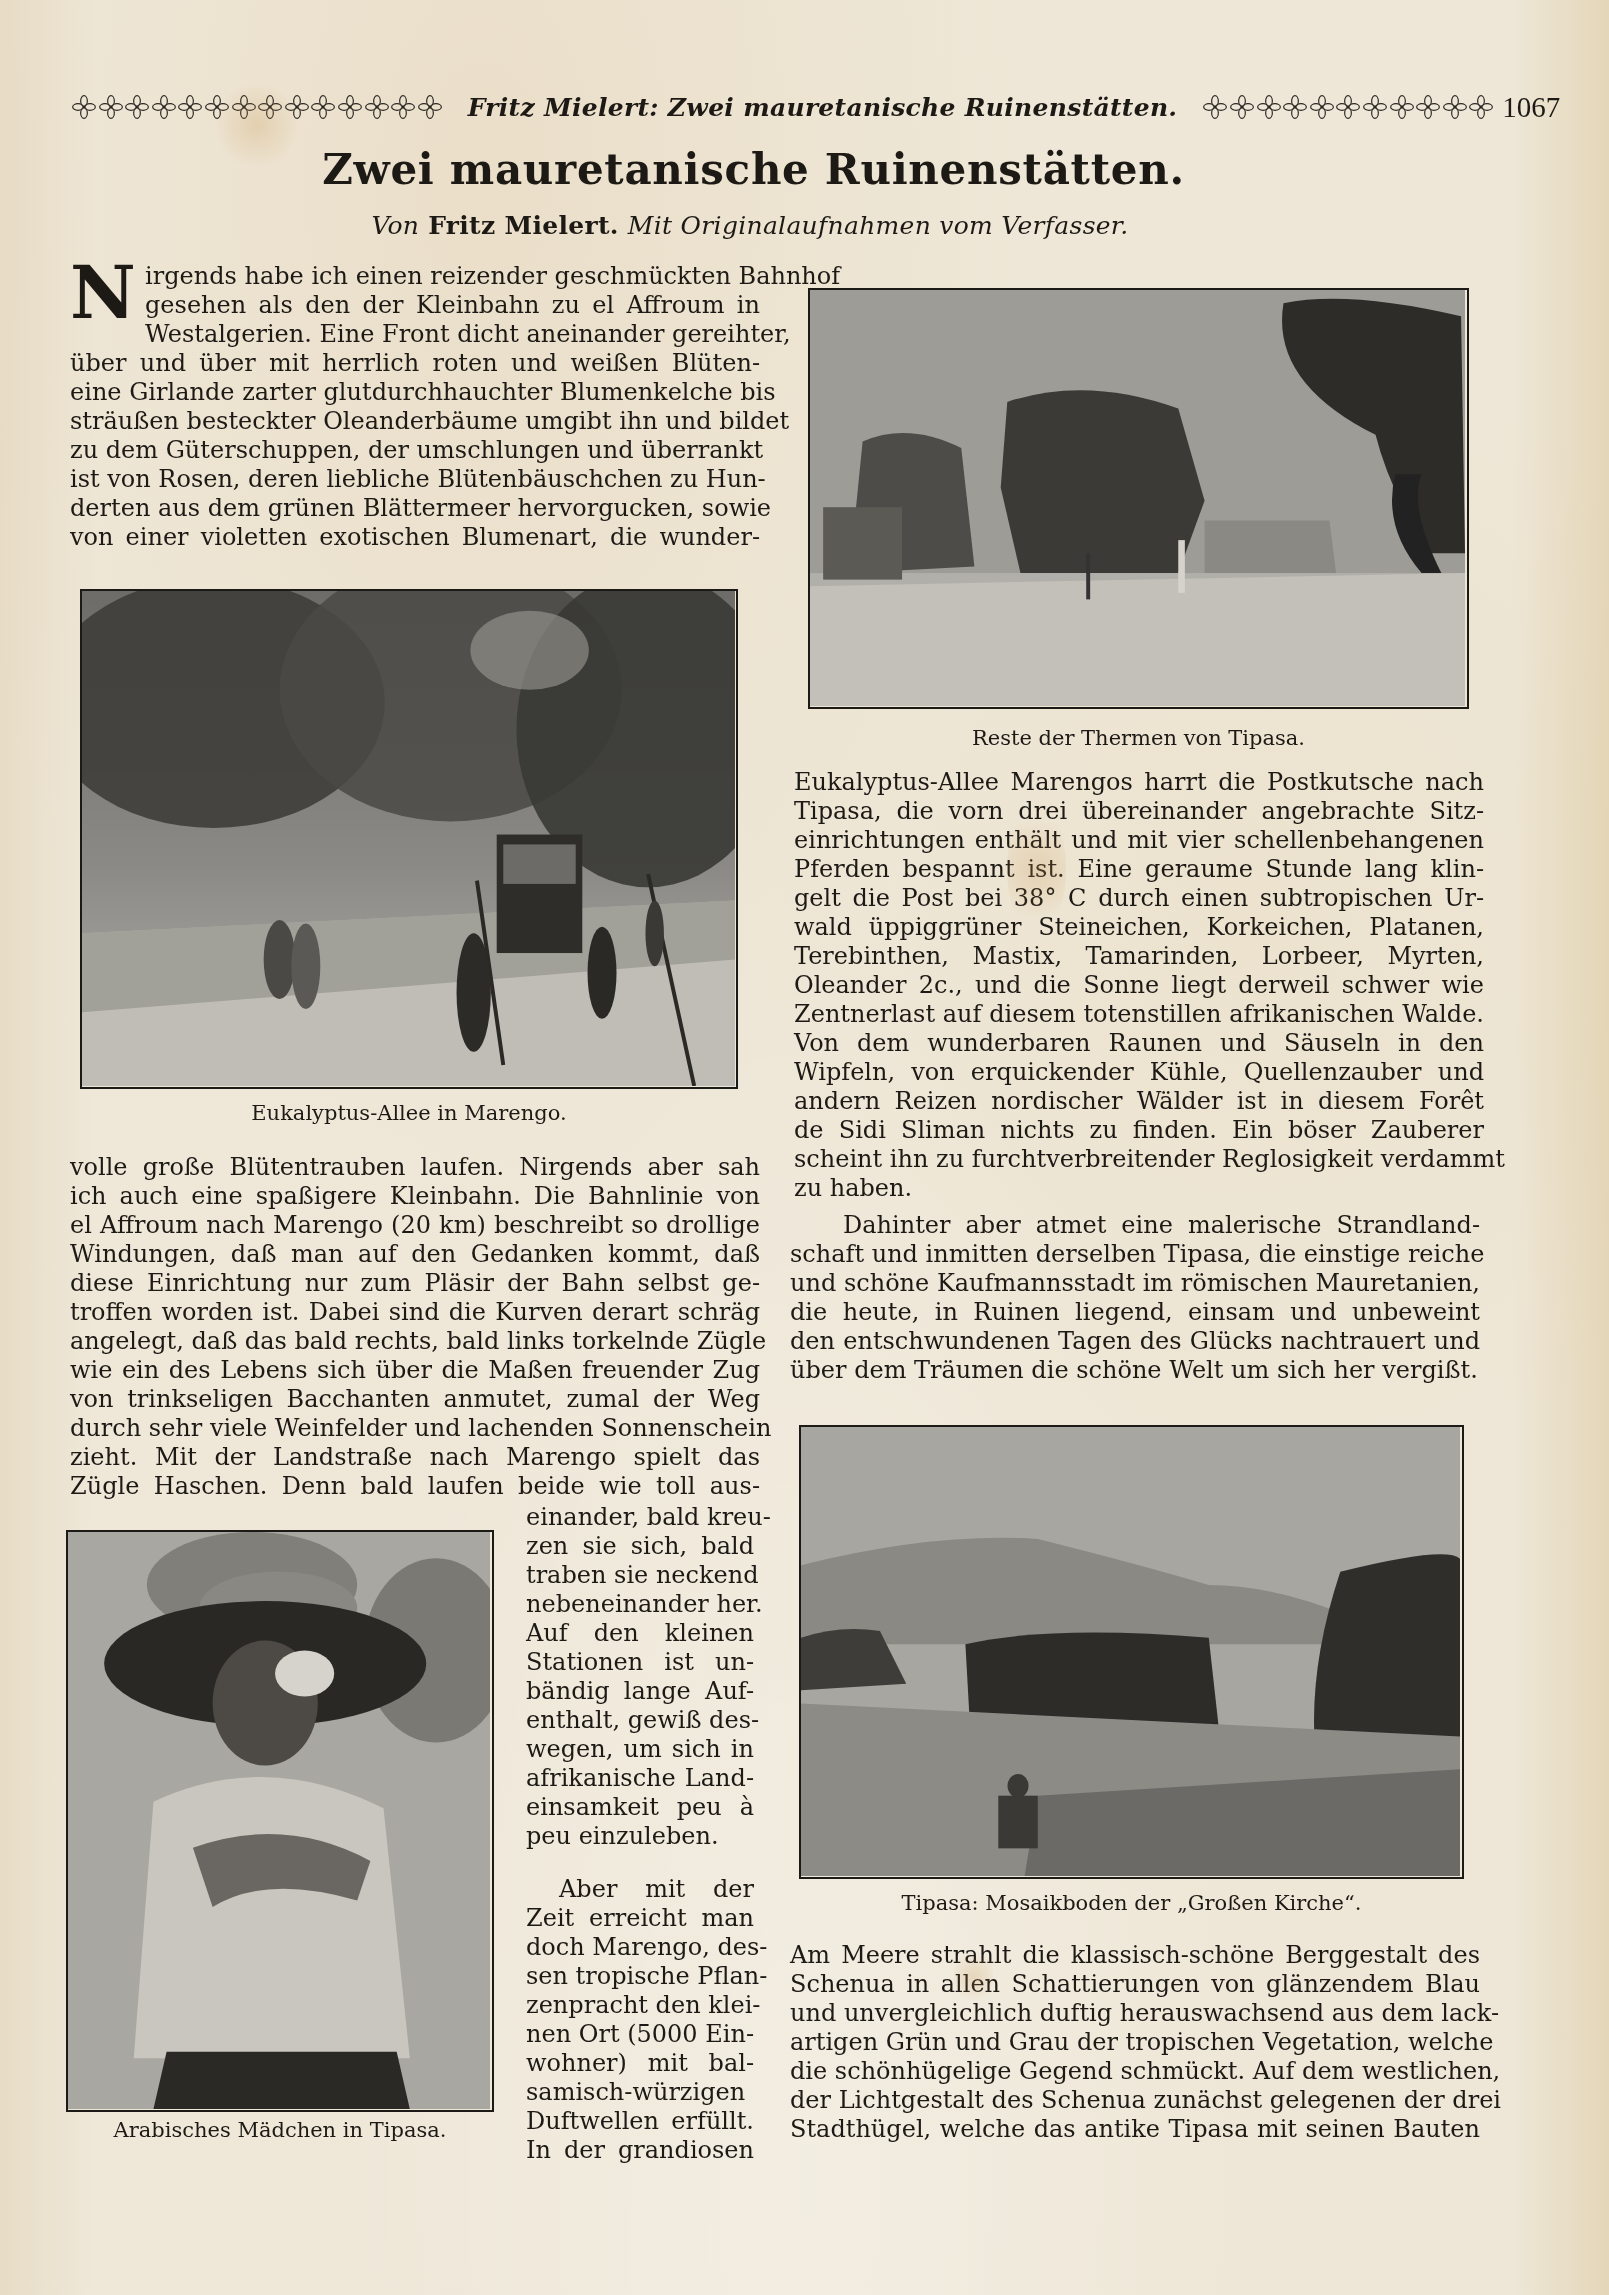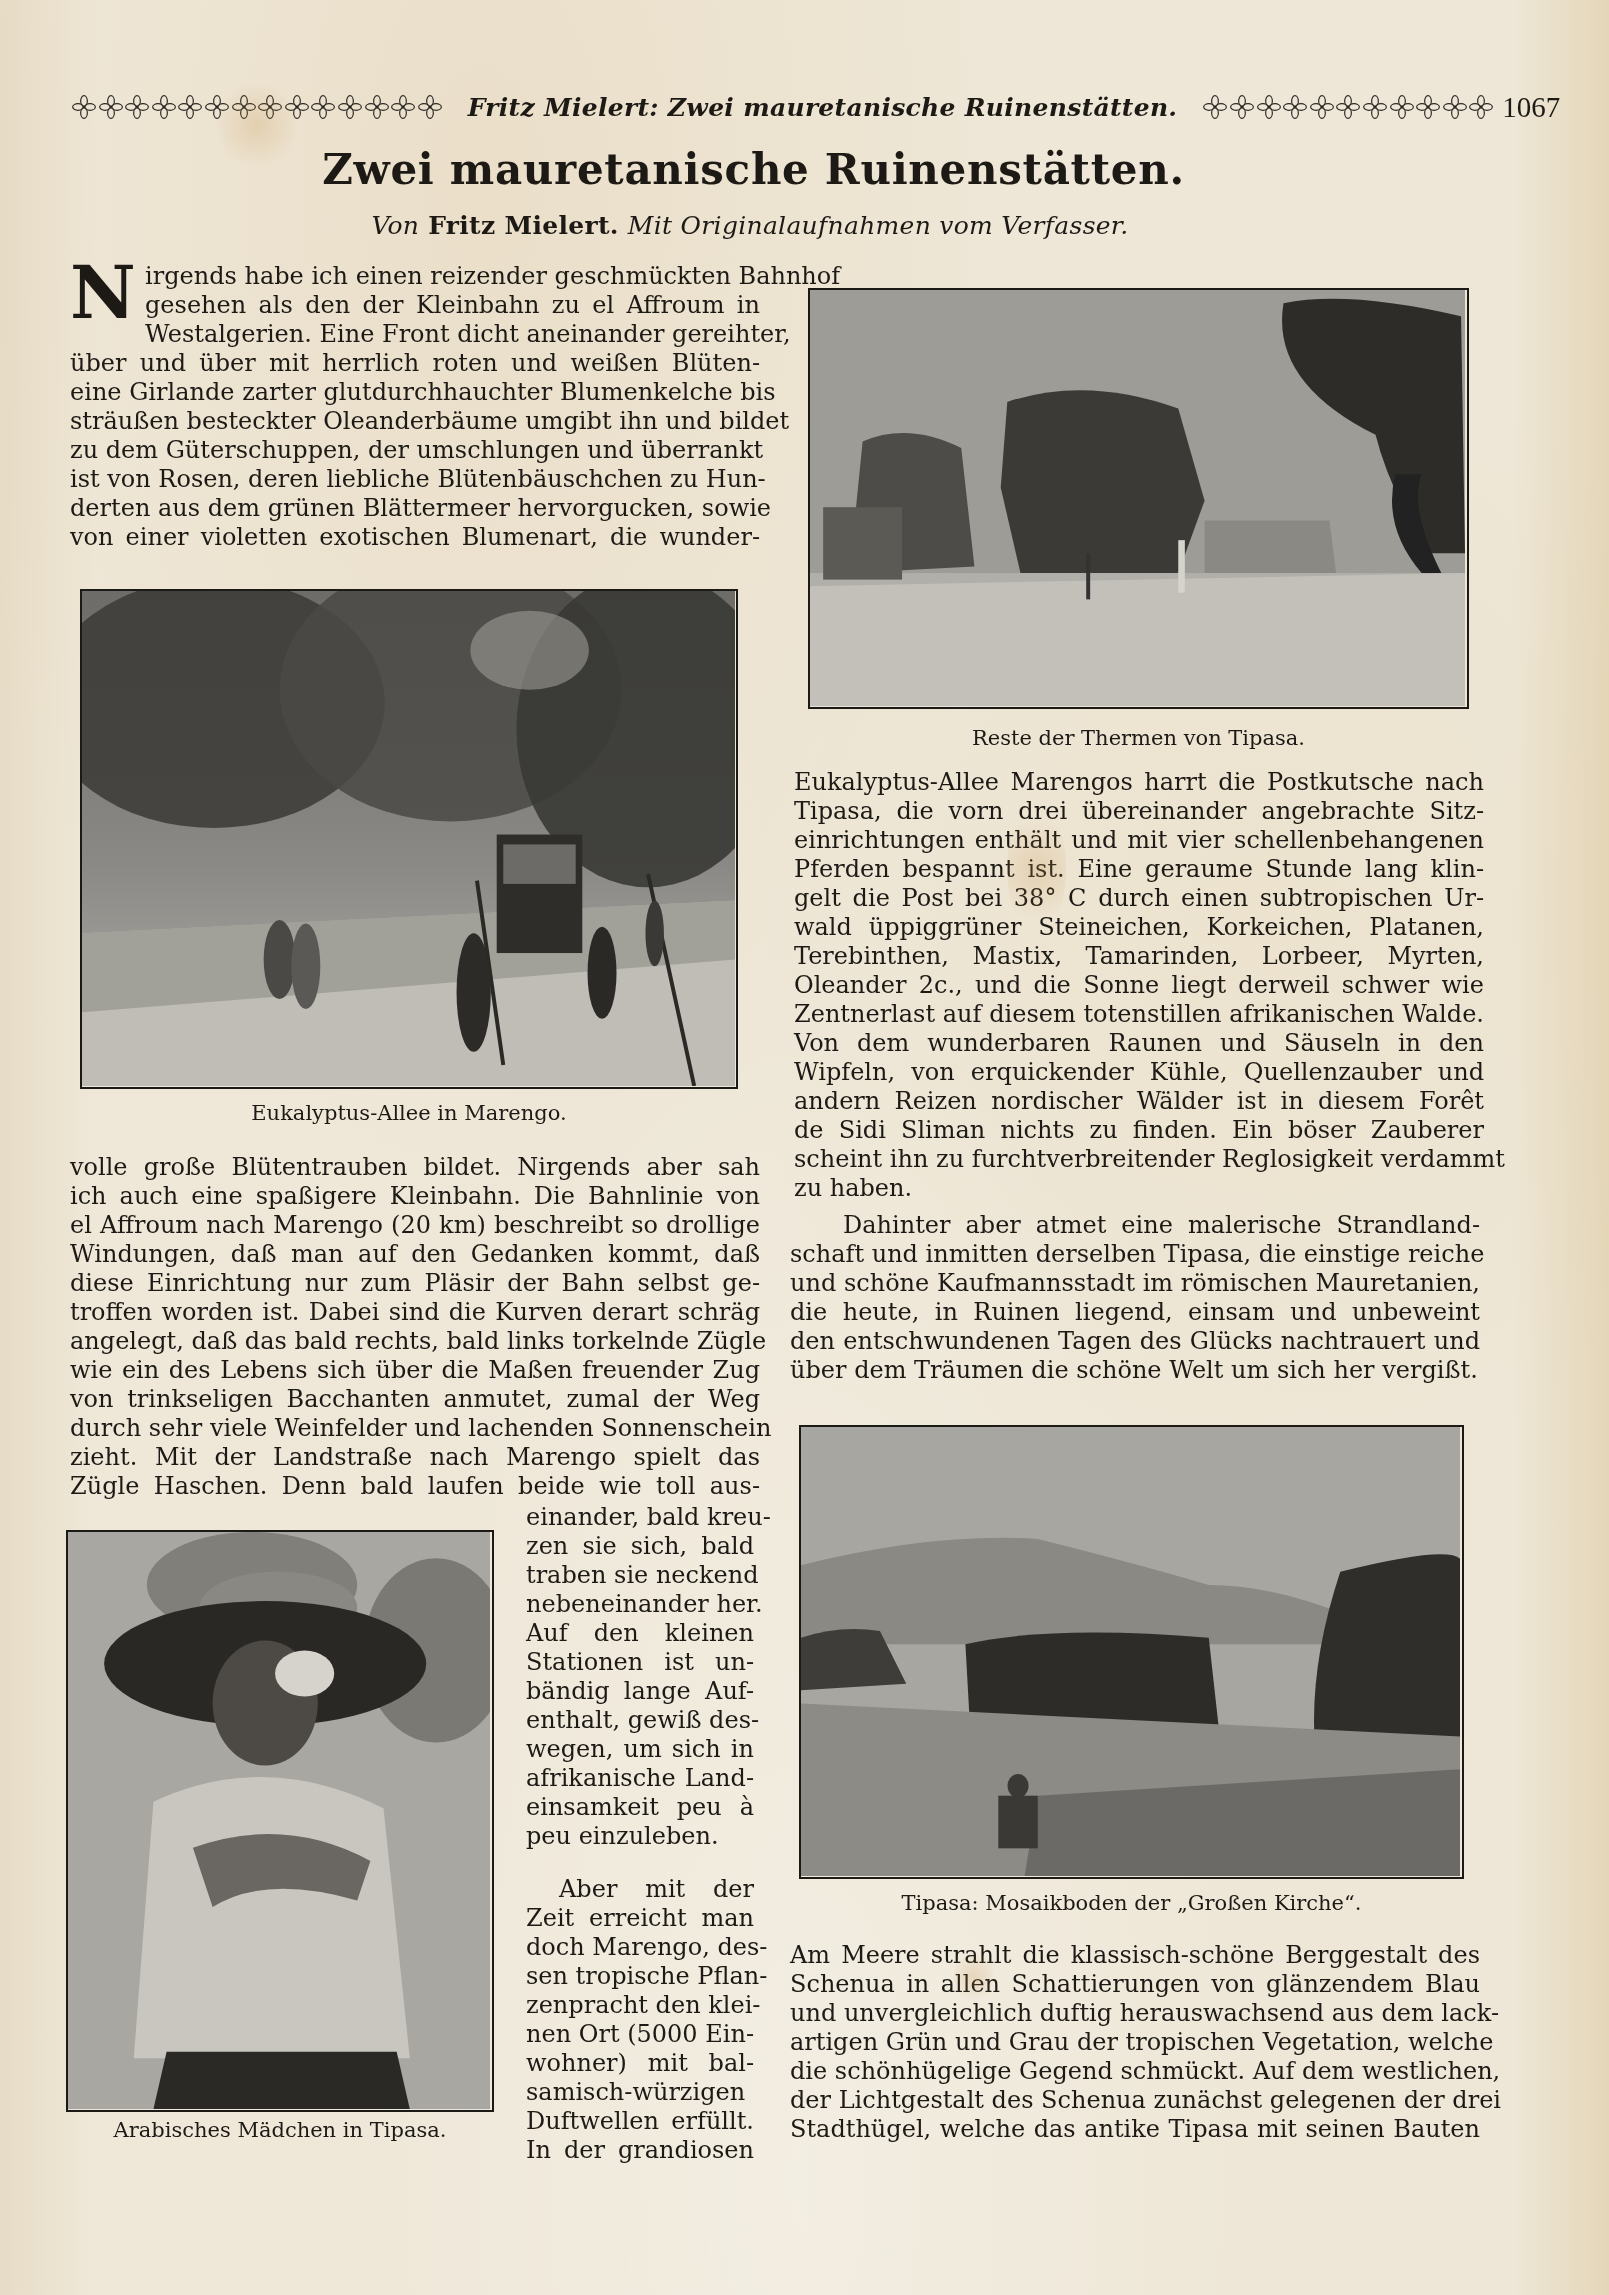--- a/index.html
+++ b/index.html
@@ -321,21 +321,21 @@
       <ellipse cx="340" cy="570" rx="22" ry="65" fill="#5a5955"></ellipse>
       <ellipse cx="790" cy="580" rx="22" ry="70" fill="#2a2926"></ellipse>
       <ellipse cx="870" cy="520" rx="14" ry="50" fill="#3a3935"></ellipse>
     </svg>
   </div>
   <div class="caption" style="left:0;top:512px;width:658px;">Eukalyptus-Allee in Marengo.</div>
 </div>
 
 <div class="abs para" style="left:70px;top:1153px;width:690px;">
   <div id="lm-lines">
-      <span class="line">volle große Blütentrauben bildet. Nirgends aber sah</span>
+      <span class="line">volle große Blütentrauben laufen. Nirgends aber sah</span>
       <span class="line">ich auch eine spaßigere Kleinbahn. Die Bahnlinie von</span>
       <span class="line">el Affroum nach Marengo (20 km) beschreibt so drollige</span>
       <span class="line">Windungen, daß man auf den Gedanken kommt, daß</span>
       <span class="line">diese Einrichtung nur zum Pläsir der Bahn selbst ge-</span>
       <span class="line">troffen worden ist. Dabei sind die Kurven derart schräg</span>
       <span class="line">angelegt, daß das bald rechts, bald links torkelnde Zügle</span>
       <span class="line">wie ein des Lebens sich über die Maßen freuender Zug</span>
       <span class="line">von trinkseligen Bacchanten anmutet, zumal der Weg</span>
       <span class="line">durch sehr viele Weinfelder und lachenden Sonnenschein</span>
       <span class="line">zieht. Mit der Landstraße nach Marengo spielt das</span>

